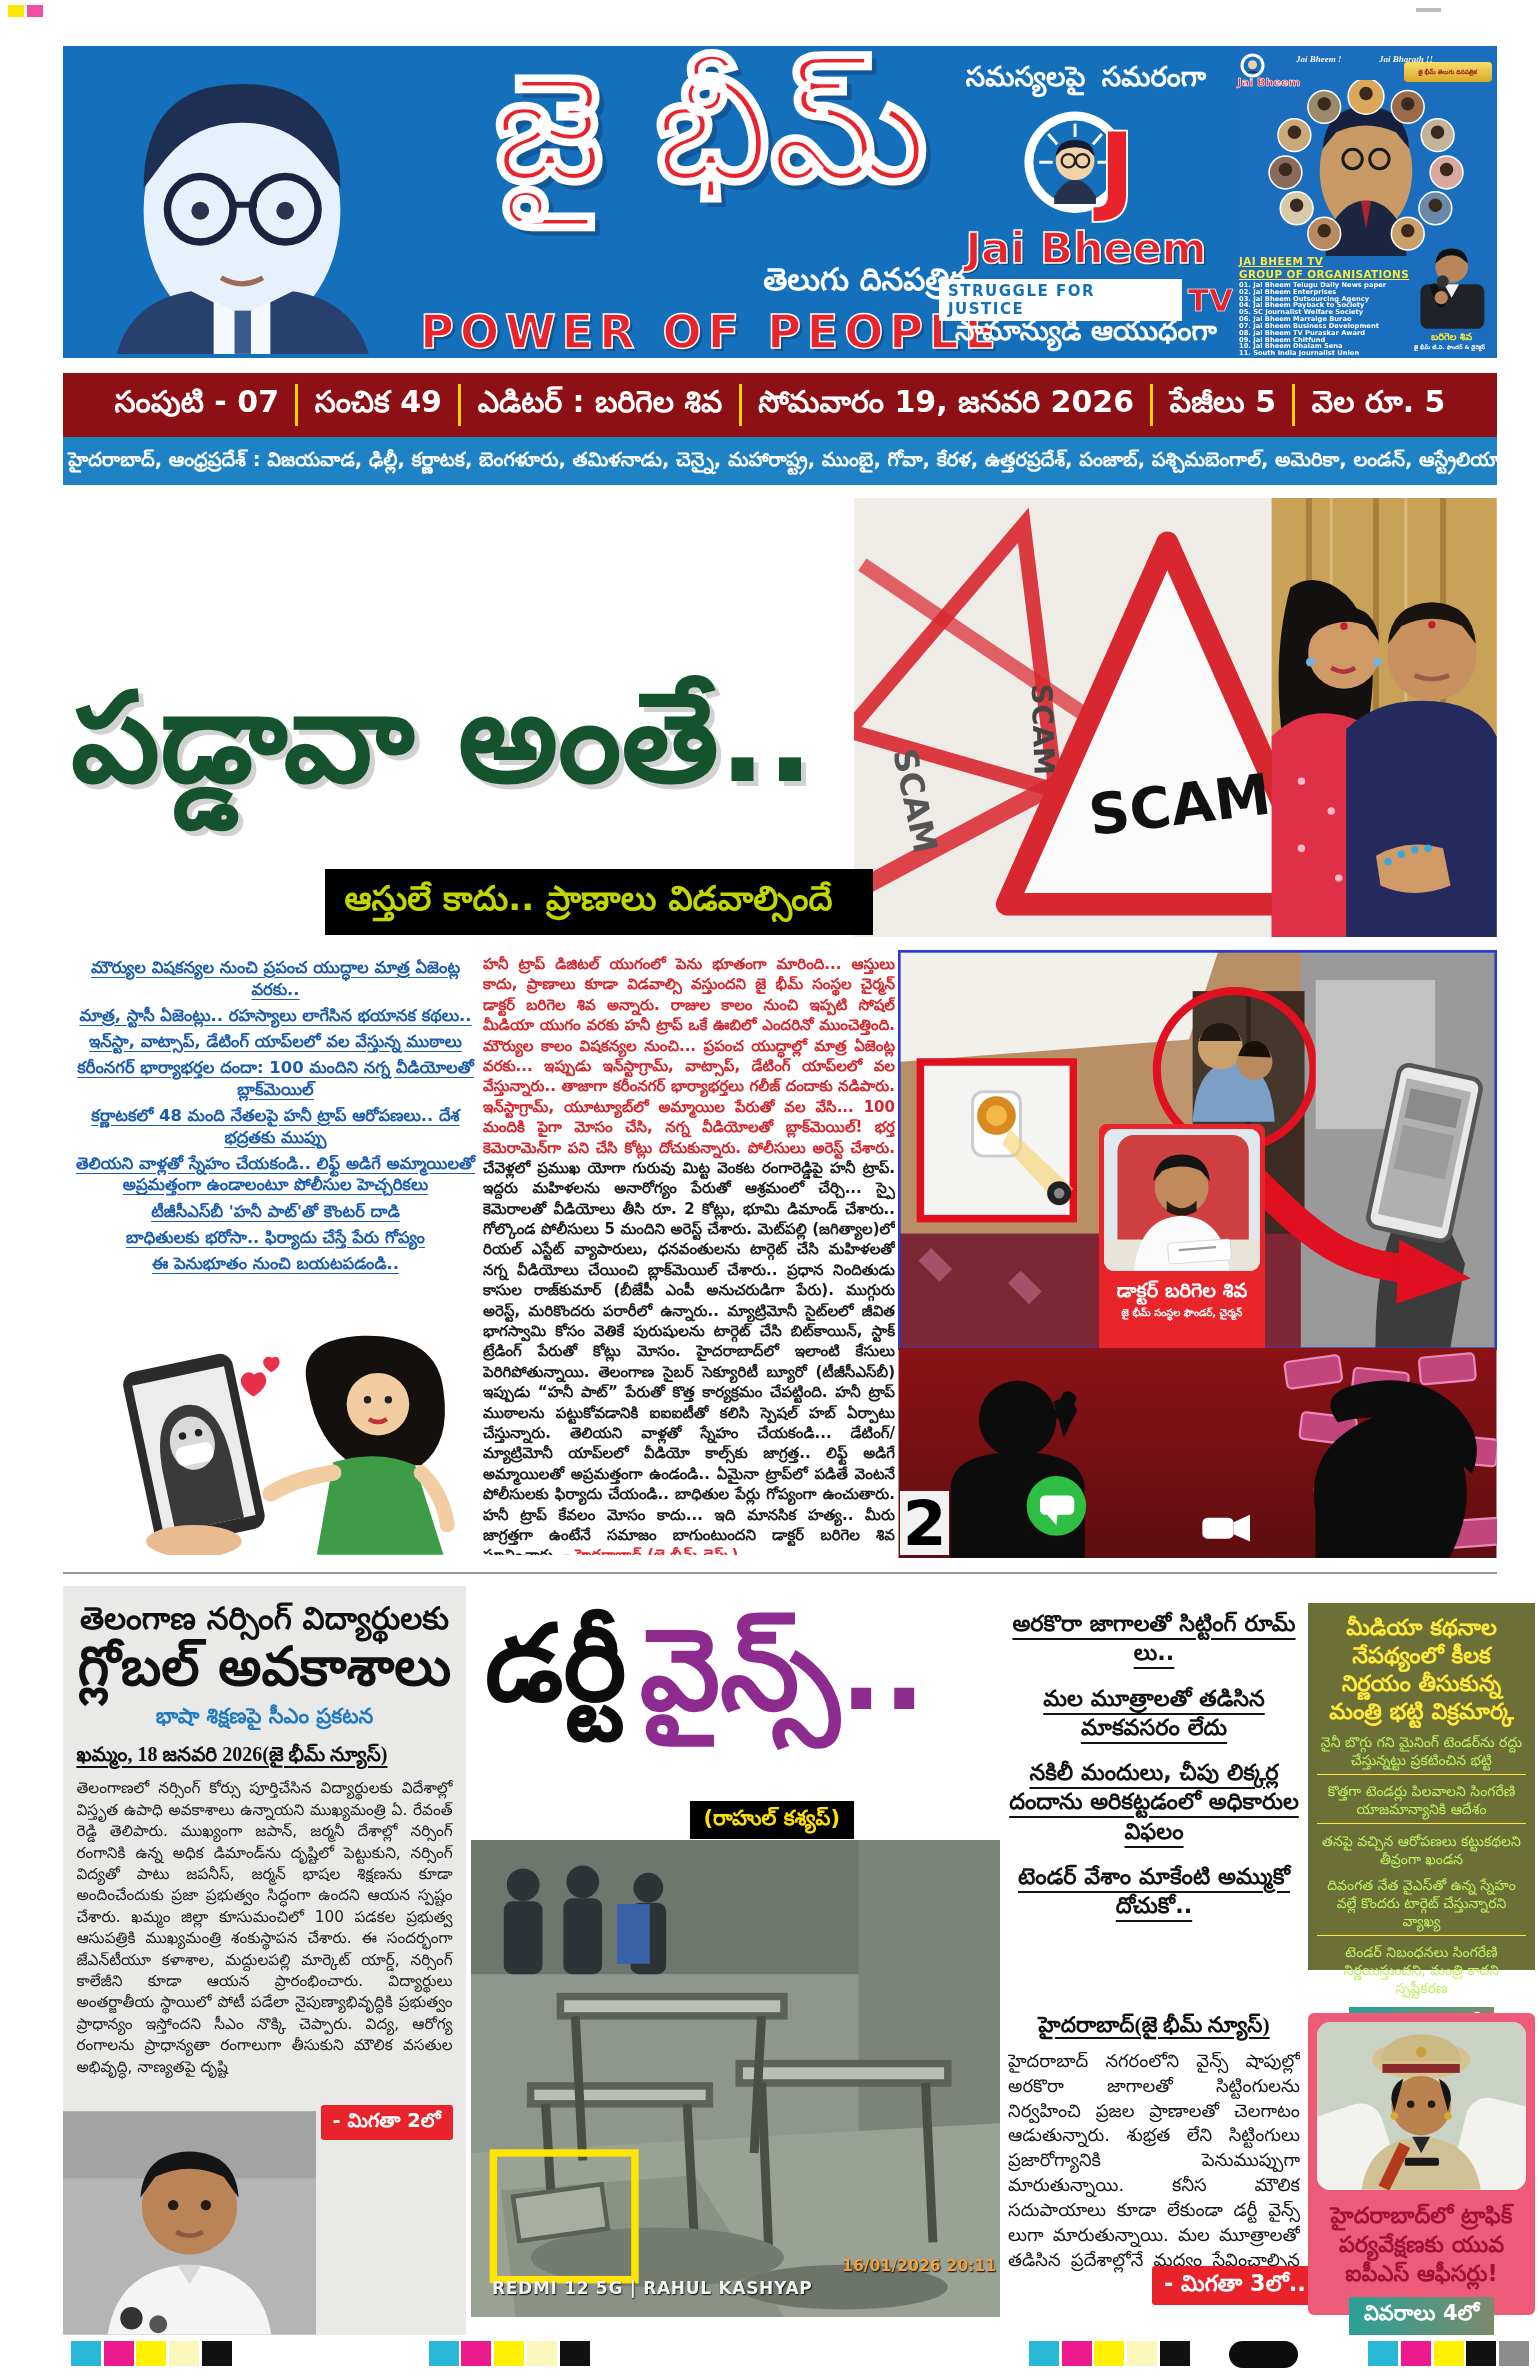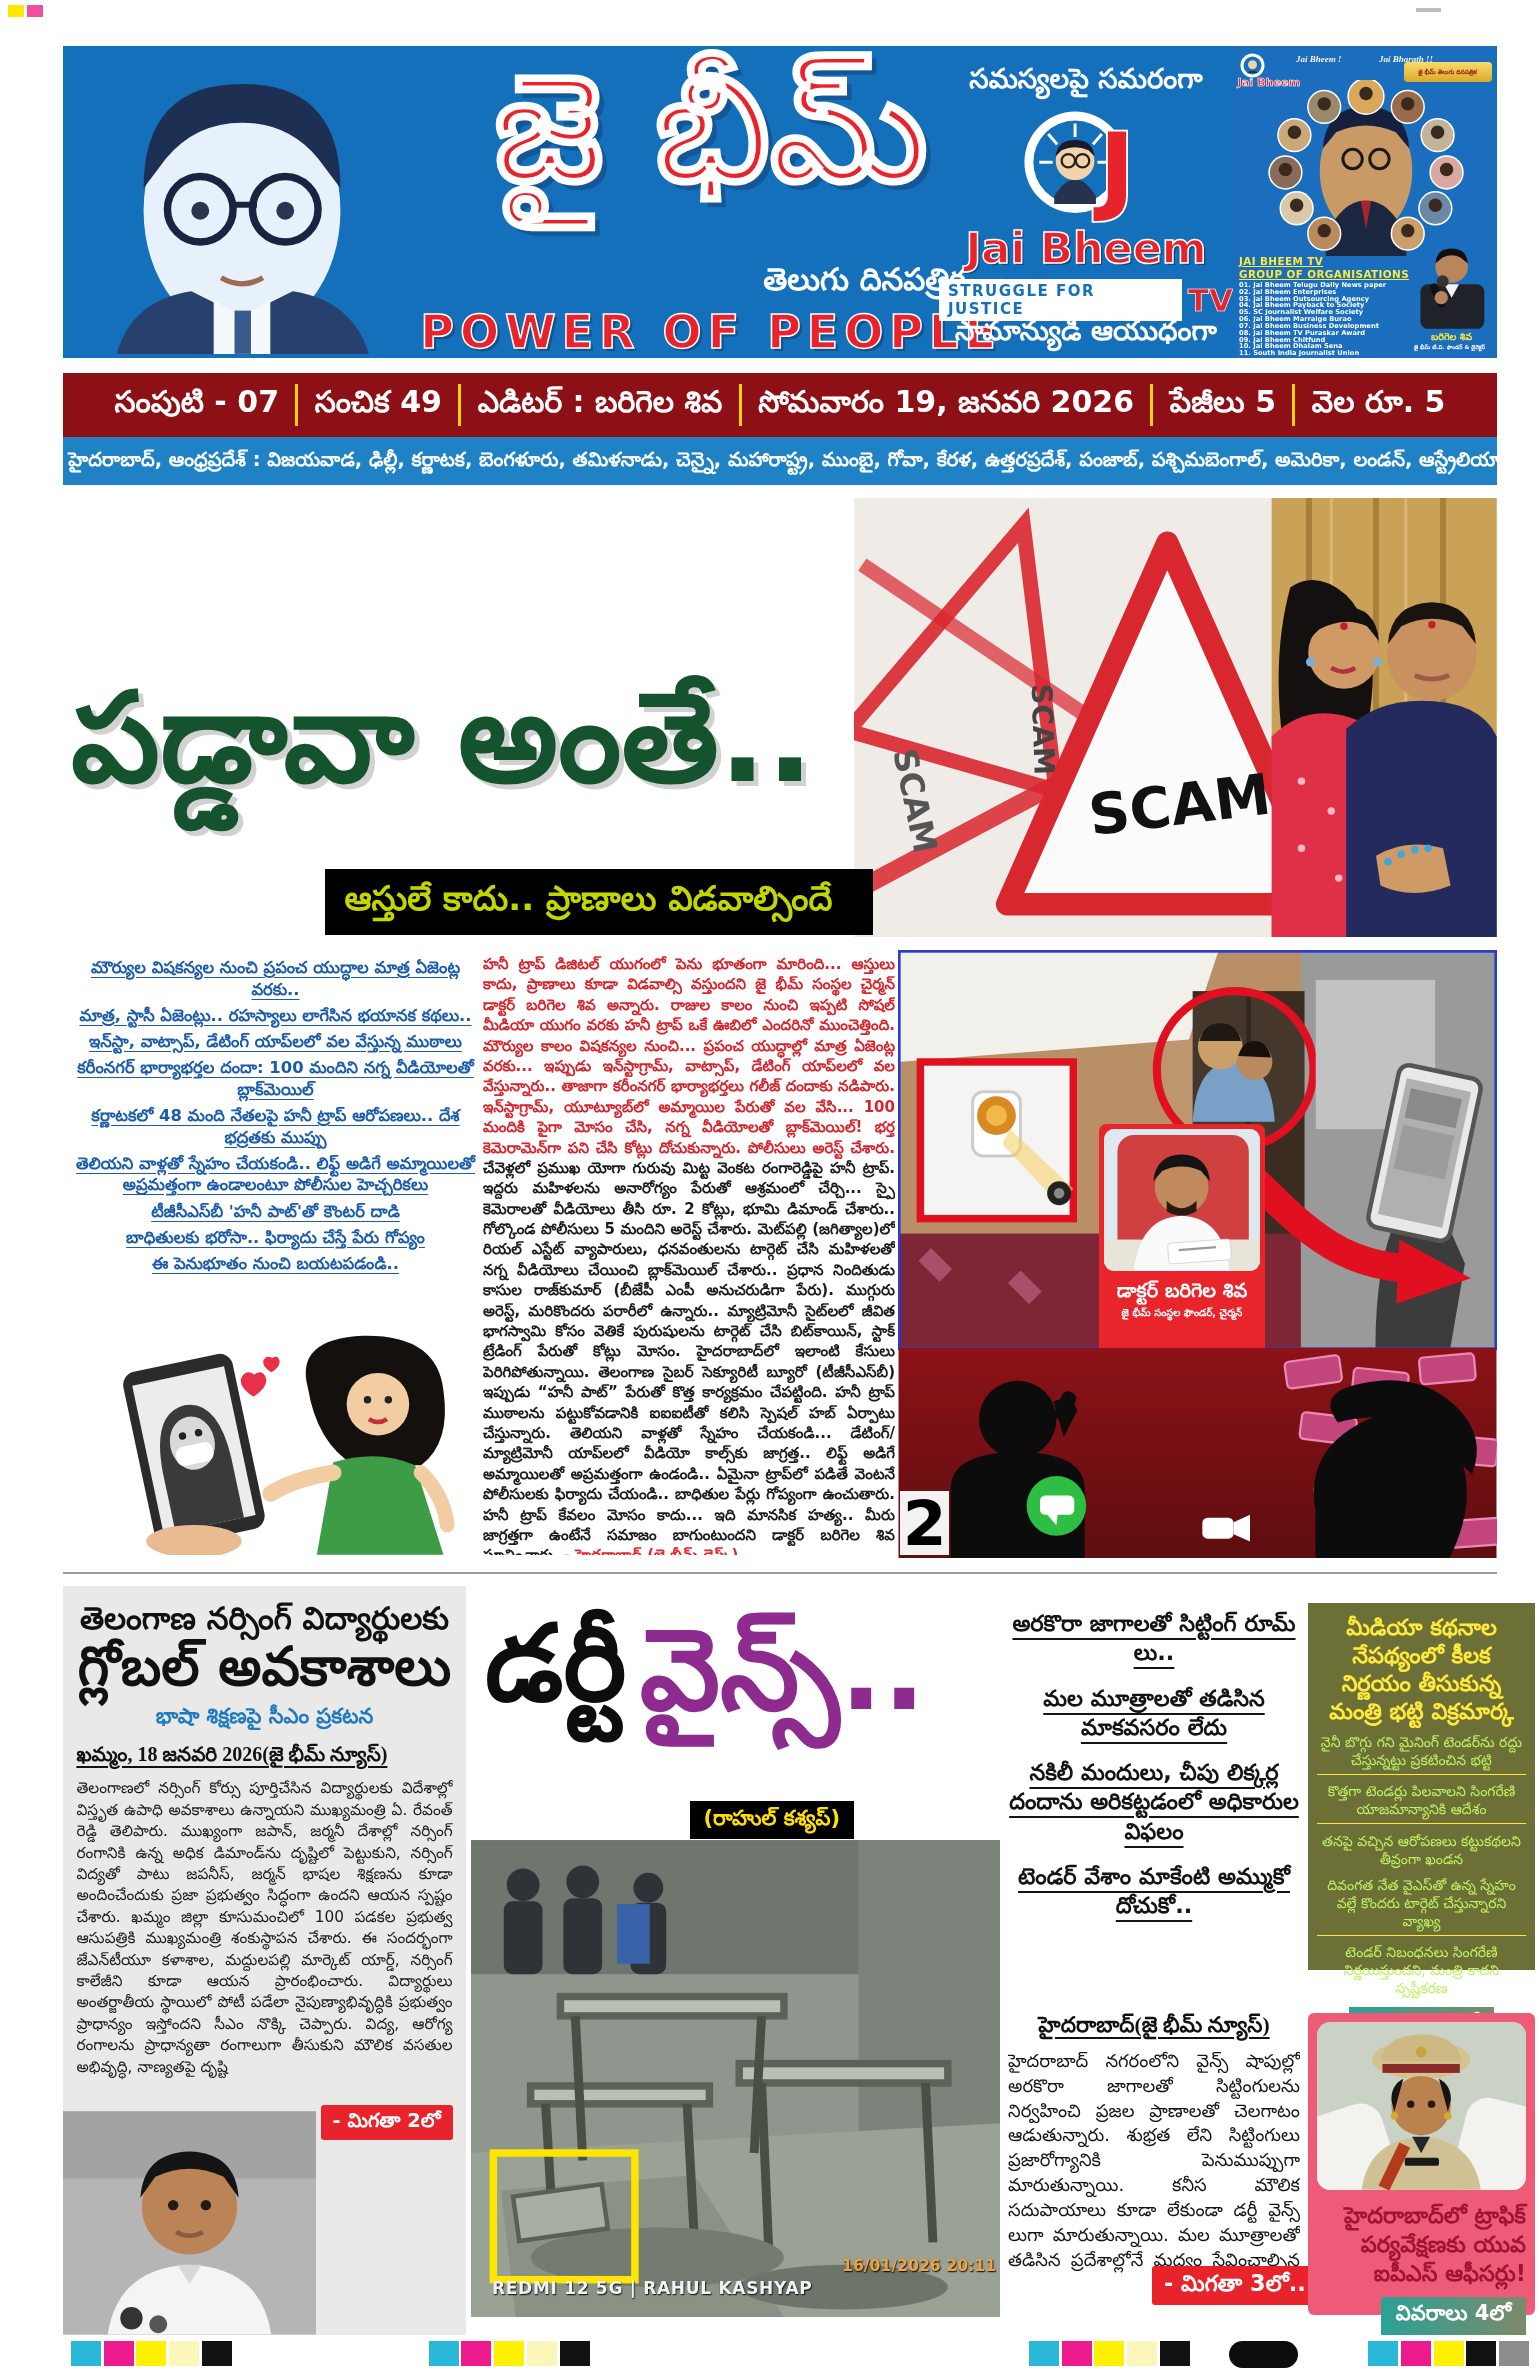--- a/index.html
+++ b/index.html
@@ -67,21 +67,21 @@
   .winecol .it{color:#141414;font-size:22.4px;font-weight:900;line-height:1.3;margin-bottom:16.4px;text-decoration:underline;text-underline-offset:6.7px;}
   .wine-date{position:absolute;left:1008px;top:2013px;width:292px;text-align:center;font-family:"Liberation Serif",serif;font-size:21.6px;font-weight:900;color:#111;text-decoration:underline;text-underline-offset:5.2px;}
   .wine-body{position:absolute;left:1008px;top:2049px;width:292px;height:224px;overflow:hidden;text-align:justify;font-size:18px;line-height:1.38;color:#141414;font-weight:500;}
   .wine-more{position:absolute;left:1152px;top:2266px;}
   
   .minister{position:absolute;left:1308px;top:1603px;width:227px;height:367px;background:#6c7036;box-sizing:border-box;padding:10.4px 9px;text-align:center;}
   .min-h{color:#ffe93c;font-size:22.4px;font-weight:900;line-height:1.25;}
   .min-it{color:#bef264;font-size:14px;font-weight:normal;line-height:1.3;margin-top:7.5px;}
   .min-it.u{border-bottom:1.5px solid #ffe93c;padding-bottom:4.5px;}
   .detchip{display:inline-block;background:linear-gradient(90deg,#2aa198,#7d8a6a);color:#fff;font-size:21px;font-weight:900;padding:4.5px 15px;margin-top:9px;}
-  .traffic{position:absolute;left:1308px;top:2013px;width:227px;height:302px;background:#ee5b79;border-radius:6px;box-sizing:border-box;padding:9px;text-align:right;}
+  .traffic{position:absolute;left:1308px;top:2013px;width:227px;height:302px;background:#ee5b79;border-radius:6px;box-sizing:border-box;padding:9px;text-align:center;}
   .tr-h{color:#a01335;font-size:22.4px;font-weight:900;line-height:1.3;margin-top:7.5px;}
   
   .wm{position:absolute;left:492px;top:2278px;color:#f2f2f2;font-size:17px;font-weight:900;letter-spacing:0.7px;text-shadow:0.7px 0.7px 1.5px #000;}
   .pdate{position:absolute;left:842px;top:2256px;color:#f2a23c;font-size:15.7px;font-weight:bold;text-shadow:0.7px 0.7px 1.5px #000;}
   
   .bar{position:absolute;width:30px;height:25px;}
   .blob{position:absolute;left:1229px;top:2341px;width:69px;height:27px;background:#0d0d0d;border-radius:13.4px;}
 </style>
 </head>
 <body>
@@ -106,21 +106,21 @@
       <path d="M60 402 Q80 330 160 318 L228 352 L296 318 Q376 330 398 402 Z" fill="#27406e"></path>
       <path d="M190 330 L228 352 L266 330 L266 402 L190 402 Z" fill="#f4f9ff"></path>
       <rect x="218" y="344" width="22" height="58" fill="#3a5a8c"></rect>
     </svg>
 
     <div class="mast-title">జై భీమ్</div>
     <div class="mast-daily">తెలుగు దినపత్రిక</div>
     <div class="mast-tag">POWER OF PEOPLE</div>
 
     <div class="midpanel">
-      <div class="mid-slogan" style="top:16.4px;">సమస్యలపై సమరంగా</div>
+      <div class="mid-slogan" style="top:16.4px;font-family:Liberation Mono, monospace;">సమస్యలపై సమరంగా</div>
       <svg class="abs" style="left:72px;top:52px;" width="149" height="127" viewBox="0 0 200 170">
         <circle cx="86" cy="86" r="68" fill="#ffffff"></circle>
         <circle cx="86" cy="86" r="56" fill="#1470bb"></circle>
         <g stroke="#ffffff" stroke-width="4">
           <line x1="86" y1="34" x2="86" y2="52"></line>
             <line x1="50" y1="48" x2="62" y2="62"></line>
           <line x1="122" y1="48" x2="110" y2="62"></line>
             <line x1="38" y1="86" x2="56" y2="86"></line>
           <line x1="134" y1="86" x2="116" y2="86"></line>
         </g>

